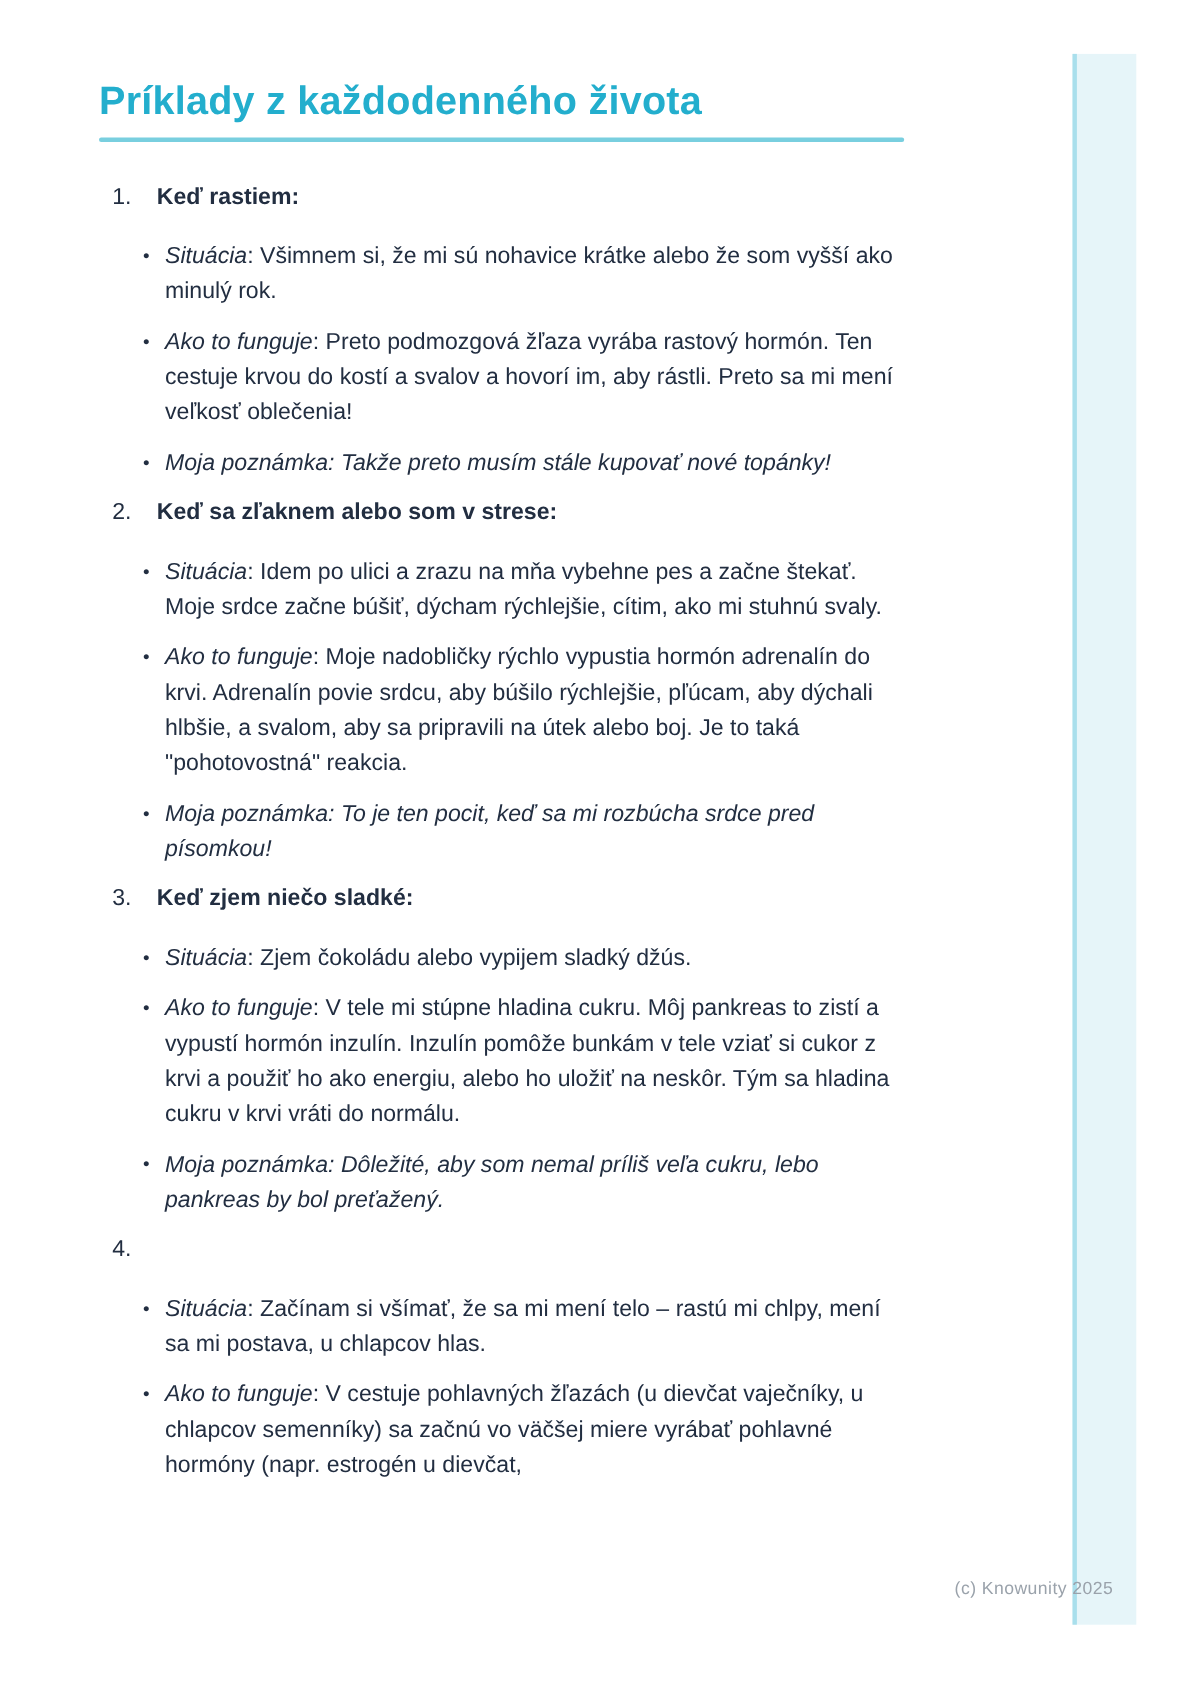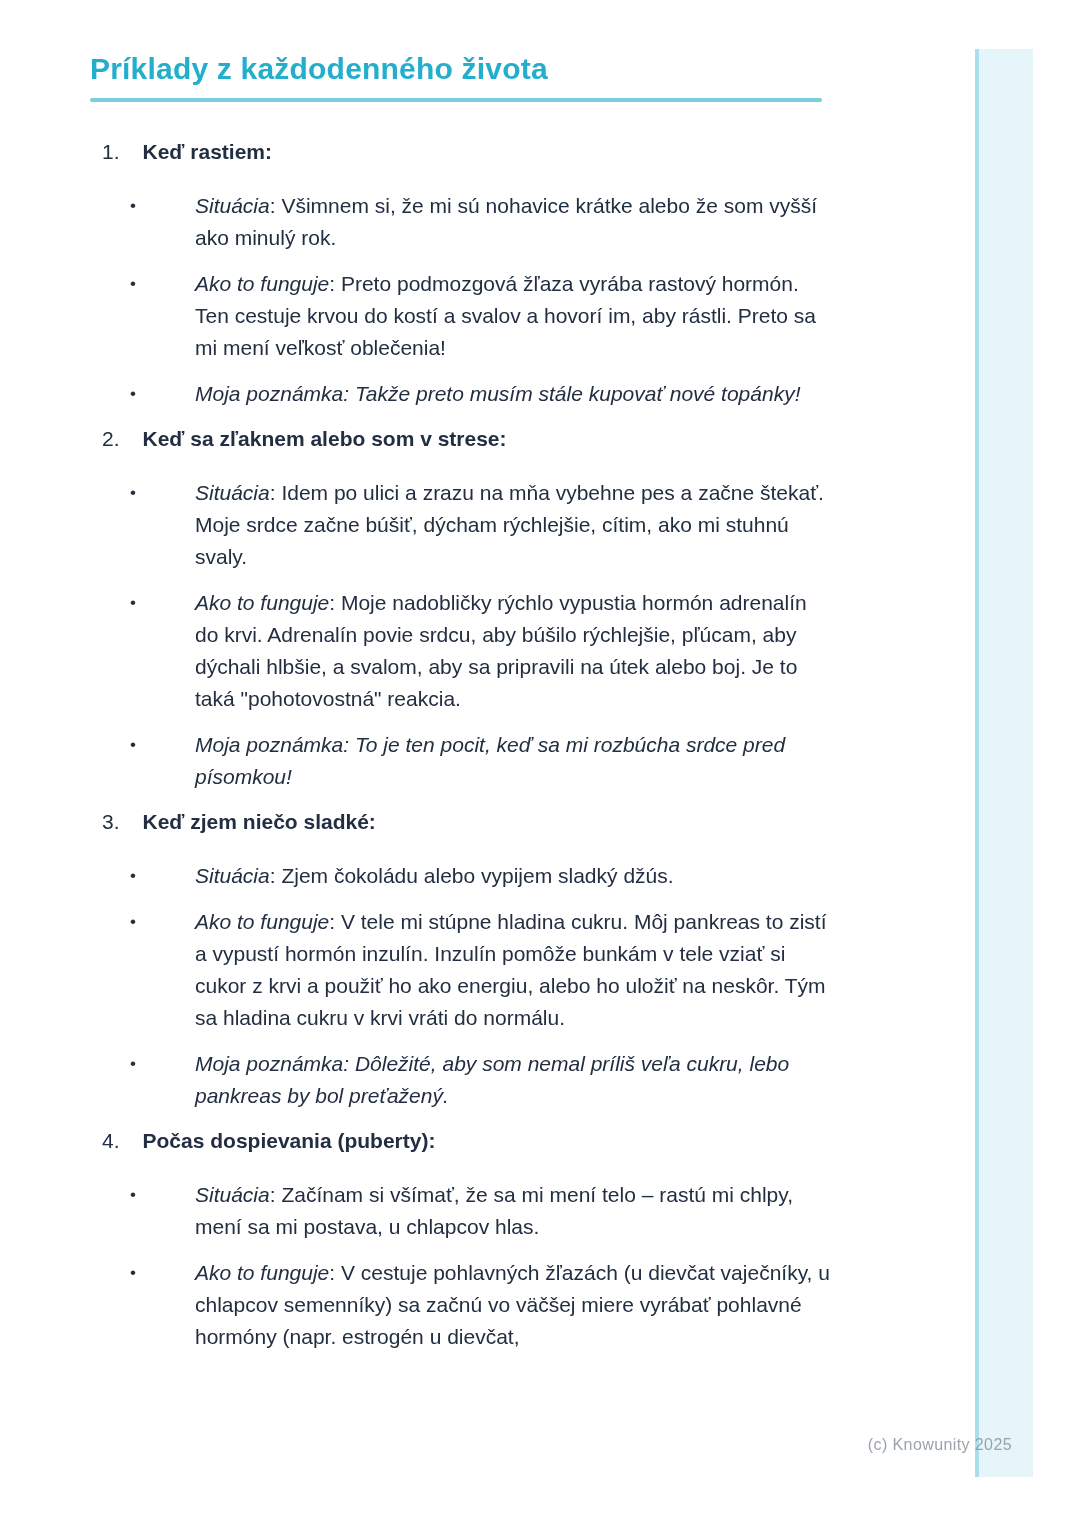--- a/index.html
+++ b/index.html
@@ -25,25 +25,26 @@
     width:58px;height:1428px;
     background:var(--stripe-fill);
     border-left:4px solid var(--stripe-edge);
   }
   .content{
     position:absolute;
     left:90px;top:52px;
     width:740px;
   }
   h1.page-title{
-    font-size:30px;
+    font-size:36px;
     font-weight:700;
     letter-spacing:0.2px;
     color:var(--title-color);
     line-height:1.1;
+    margin-top:20px;
   }
   .title-underline{
     margin-top:13px;
     width:732px;height:4px;
     background:var(--underline-color);
     border-radius:2px;
   }
   p.intro{
     margin-top:29px;
     font-size:21px;
@@ -73,21 +74,21 @@
     margin-bottom:14px;
     font-size:21px;
     line-height:32px;
   }
   li.bullet:last-child{margin-bottom:2px;}
   .dot{
     flex:0 0 20px;
     font-size:17px;
     line-height:32px;
   }
-  .bullet-text{flex:1 1 auto;max-width:668px;margin-left:45px;}
+  .bullet-text{flex:1 1 auto;max-width:668px;}
   .seg-i{font-style:italic;}
   .seg-b{font-weight:400;}
   .seg-n{font-style:normal;font-weight:400;}
   .watermark{
     position:absolute;
     top:1436px;right:68px;
     font-size:16px;
     letter-spacing:0.4px;
     color:var(--watermark-color);
   }
@@ -157,21 +158,20 @@
           </li>
           <li class="bullet">
             <span class="dot">•</span>
             <span class="bullet-text"><span class="seg-i">Moja poznámka: Dôležité, aby som nemal príliš veľa cukru, lebo pankreas by bol preťažený.</span></span>
           </li>
         </ul>
       </section>
       <section class="section">
         <div class="section-head">
           <span class="section-num">4.</span>
-          <span class="section-title">Počas dospievania (puberty):</span>
         </div>
         <ul class="bullets">
           <li class="bullet">
             <span class="dot">•</span>
             <span class="bullet-text"><span class="seg-i">Situácia</span><span class="seg-n">: Začínam si všímať, že sa mi mení telo – rastú mi chlpy, mení sa mi postava, u chlapcov hlas.</span></span>
           </li>
           <li class="bullet">
             <span class="dot">•</span>
             <span class="bullet-text"><span class="seg-i">Ako to funguje</span><span class="seg-n">: V cestuje </span><span class="seg-b">pohlavných žľazách</span><span class="seg-n"> (u dievčat vaječníky, u chlapcov semenníky) sa začnú vo väčšej miere vyrábať </span><span class="seg-b">pohlavné hormóny</span><span class="seg-n"> (napr. estrogén u dievčat,</span></span>
           </li>

